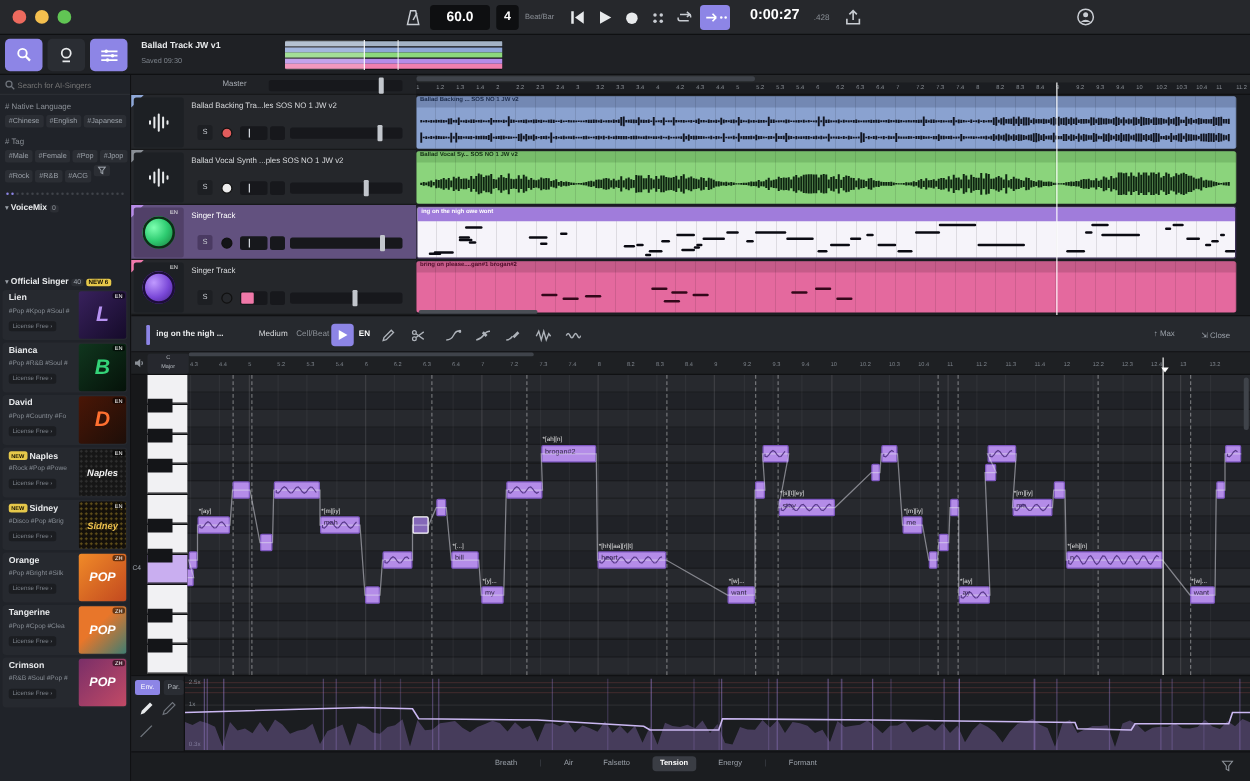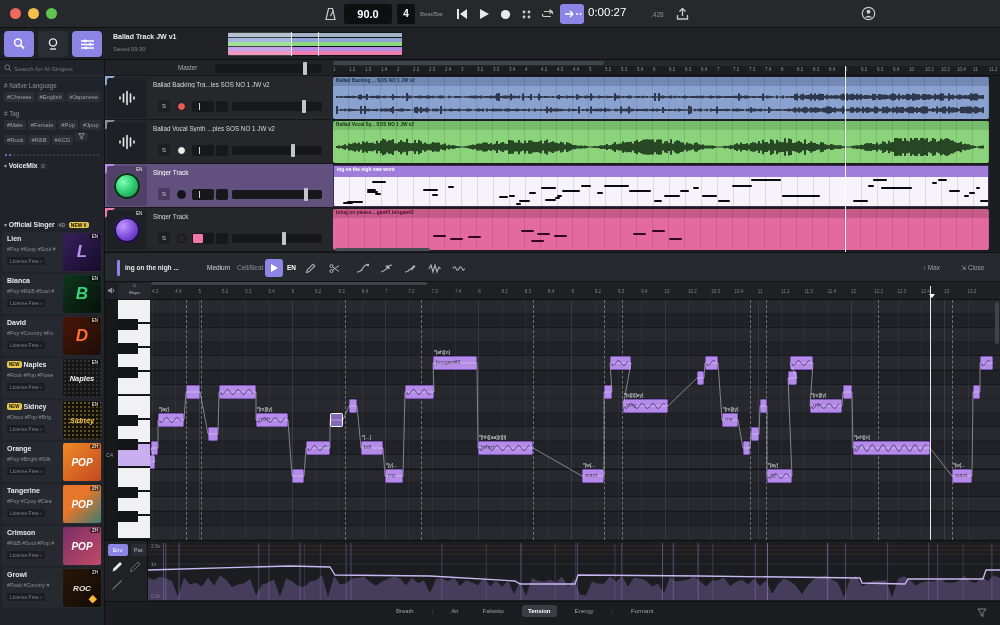--- a/index.html
+++ b/index.html
@@ -107,21 +107,21 @@
     <div class="tl ab" style="left:10px;background:#ed6a5e"></div>
     <div class="tl ab" style="left:28px;background:#f4bf4e"></div>
     <div class="tl ab" style="left:46px;background:#61c554"></div>
 
     <span class="ab ticon" style="left:324px;top:7px">
       <svg width="13" height="14" viewBox="0 0 13 14">
           <path d="M4.5 1.5 L8.5 1.5 L11 12.5 L2 12.5 Z" fill="none" stroke="#c8ccd2" stroke-width="1.2"></path>
           <path d="M6.5 9 L9.5 3.5" stroke="#c8ccd2" stroke-width="1.2"></path>
         </svg>
     </span>
-    <div class="ab darkbox" style="left:344px;top:4px;width:48px;height:20px;font-size:11px;line-height:20px">90.0</div>
+    <div class="ab darkbox" style="left:344px;top:4px;width:48px;height:20px;font-size:11px;line-height:20px">60.0</div>
     <div class="ab darkbox" style="left:397px;top:4px;width:18px;height:20px;font-size:10px;line-height:20px">4</div>
     <span class="ab" style="left:420px;top:11px;font-size:6px;color:#8b9097">Beat/Bar</span>
 
     <span class="ab" style="left:456px;top:8px">
       <svg width="12" height="12" viewBox="0 0 12 12">
           <rect x="1" y="1" width="2" height="10" fill="#e8eaec"></rect>
           <path d="M11 1 L4 6 L11 11 Z" fill="#e8eaec"></path>
         </svg>
     </span>
     <span class="ab" style="left:478px;top:8px">
@@ -148,21 +148,21 @@
           <path d="M8.5 1.5 L11 3.5 L8.5 5.5" fill="none" stroke="#c8ccd2" stroke-width="1.2"></path>
         </svg>
     </span>
     <div class="ab" id="autoscroll-btn" style="left:560px;top:4px;width:24px;height:20px">
       <svg width="24" height="20" viewBox="0 0 24 20">
           <path d="M5 10 H13 M13 10 L10 7 M13 10 L10 13" stroke="#fff" stroke-width="1.4" fill="none"></path>
           <circle cx="17" cy="10" r="1" fill="#fff"></circle>
           <circle cx="20.5" cy="10" r="1" fill="#fff"></circle>
         </svg>
     </div>
-    <span class="ab" style="left:588px;top:6px;font-size:11.5px;font-weight:normal;color:#fff">0:00:27</span>
+    <span class="ab" style="left:600px;top:6px;font-size:11.5px;font-weight:bold;color:#fff">0:00:27</span>
     <span class="ab" style="left:651px;top:11px;font-size:6.5px;color:#8b9097">.428</span>
     <span class="ab" style="left:676px;top:7px">
       <svg width="13" height="14" viewBox="0 0 13 14">
           <path d="M6.5 9 V1.5 M3.5 4.5 L6.5 1.5 L9.5 4.5" stroke="#c8ccd2" stroke-width="1.3" fill="none"></path>
           <path d="M1.5 8 V12 H11.5 V8" stroke="#c8ccd2" stroke-width="1.3" fill="none"></path>
         </svg>
     </span>
     <span class="ab" style="left:861px;top:6px">
       <svg width="15" height="15" viewBox="0 0 15 15">
           <circle cx="7.5" cy="7.5" r="6.2" fill="none" stroke="#c8ccd2" stroke-width="1.2"></circle>
@@ -325,30 +325,20 @@
           </div>
           <div class="lang-badge">ZH</div>
         </div>
         <div class="scard" style="top: 294px;">
           <div class="sname">Crimson</div>
           <div class="stags">#R&amp;B #Soul #Pop #</div>
           <div class="slic">License Free ›</div>
           <div class="thumb th-crimson">
             <span class="art">POP</span>
           </div>
-          <div class="lang-badge">ZH</div>
-        </div>
-        <div class="scard" style="top: 336px;">
-          <div class="sname">Growl</div>
-          <div class="stags">#Rock #Country #</div>
-          <div class="slic">License Free ›</div>
-          <div class="thumb th-growl">
-            <span class="art">ROC</span>
-          </div>
-          <span class="gem">◆</span>
           <div class="lang-badge">ZH</div>
         </div>
       </div>
   </div>
 
   <div id="trackheads" class="ab">
     <div class="ab" style="left:0;top:0;width:228px;height:16px;background:#202226;border-bottom:1px solid #17181a">
       <span class="ab" style="left:73px;top:4px;font-size:6.3px;color:#a6abb2">Master</span>
       <div class="ab" style="left:110px;top:4px;width:107px;height:9px;background:#17181c;border-radius:2px">
         <div class="vhandle" style="left:88px"></div>

